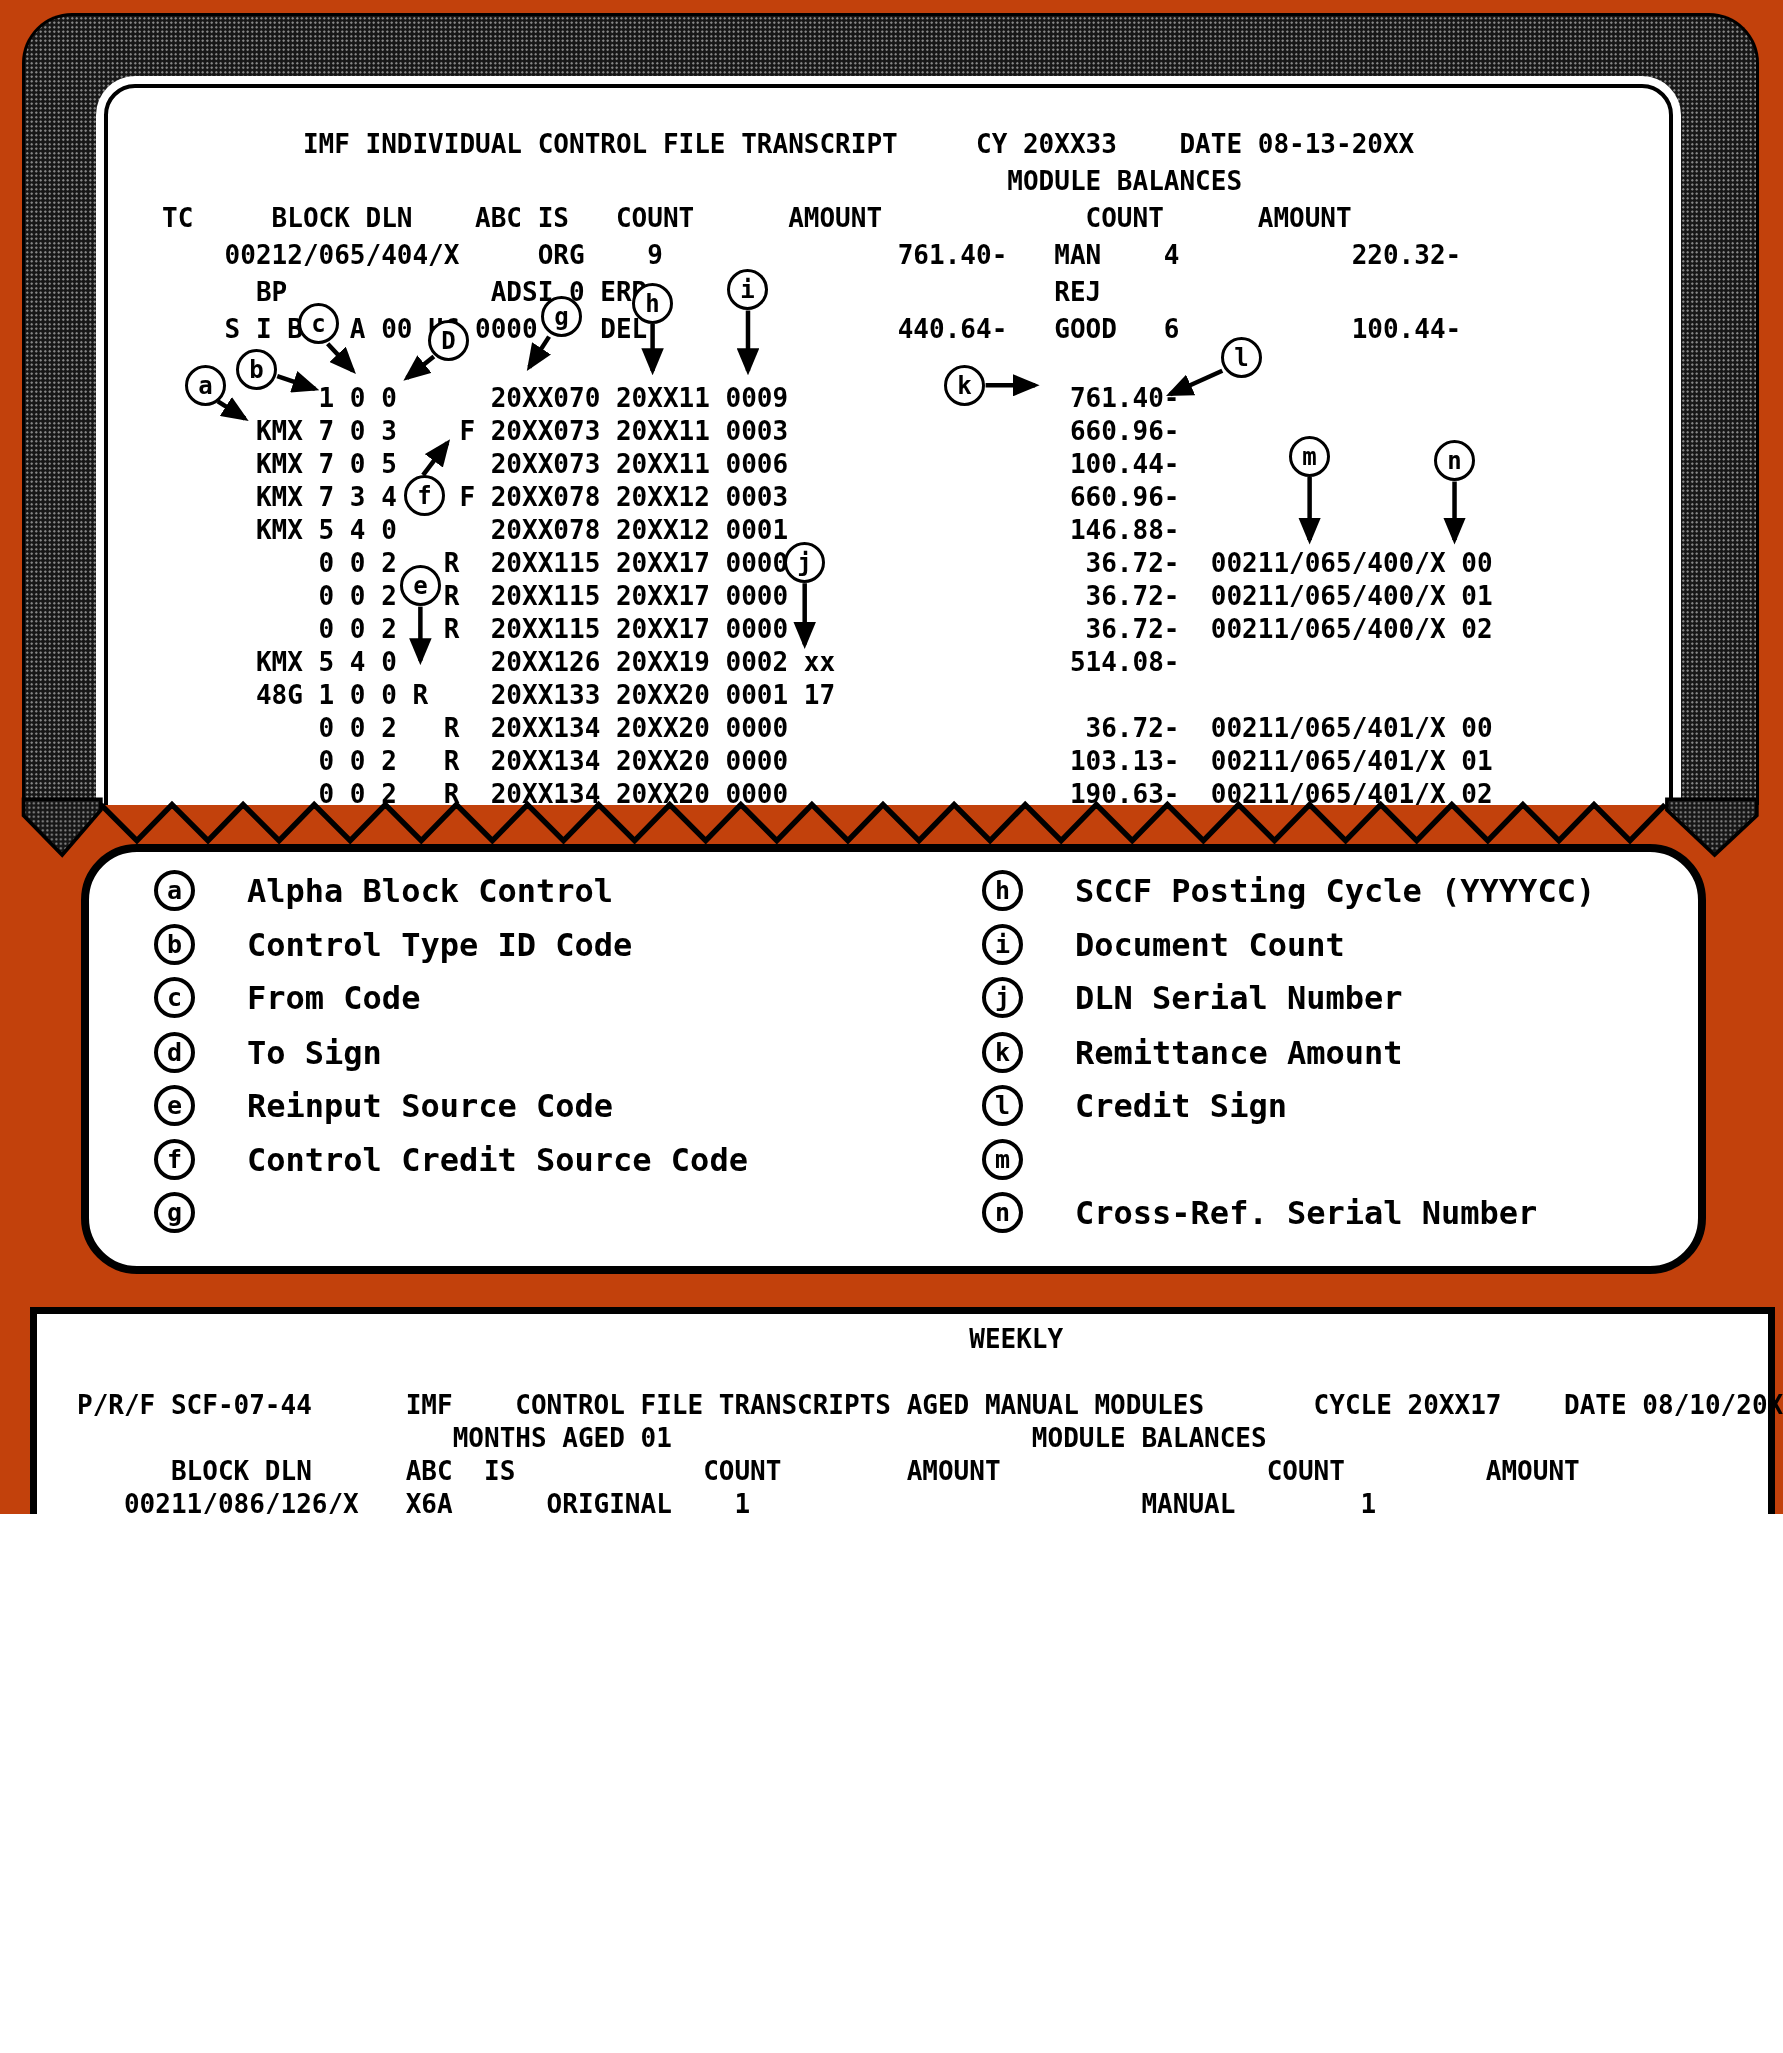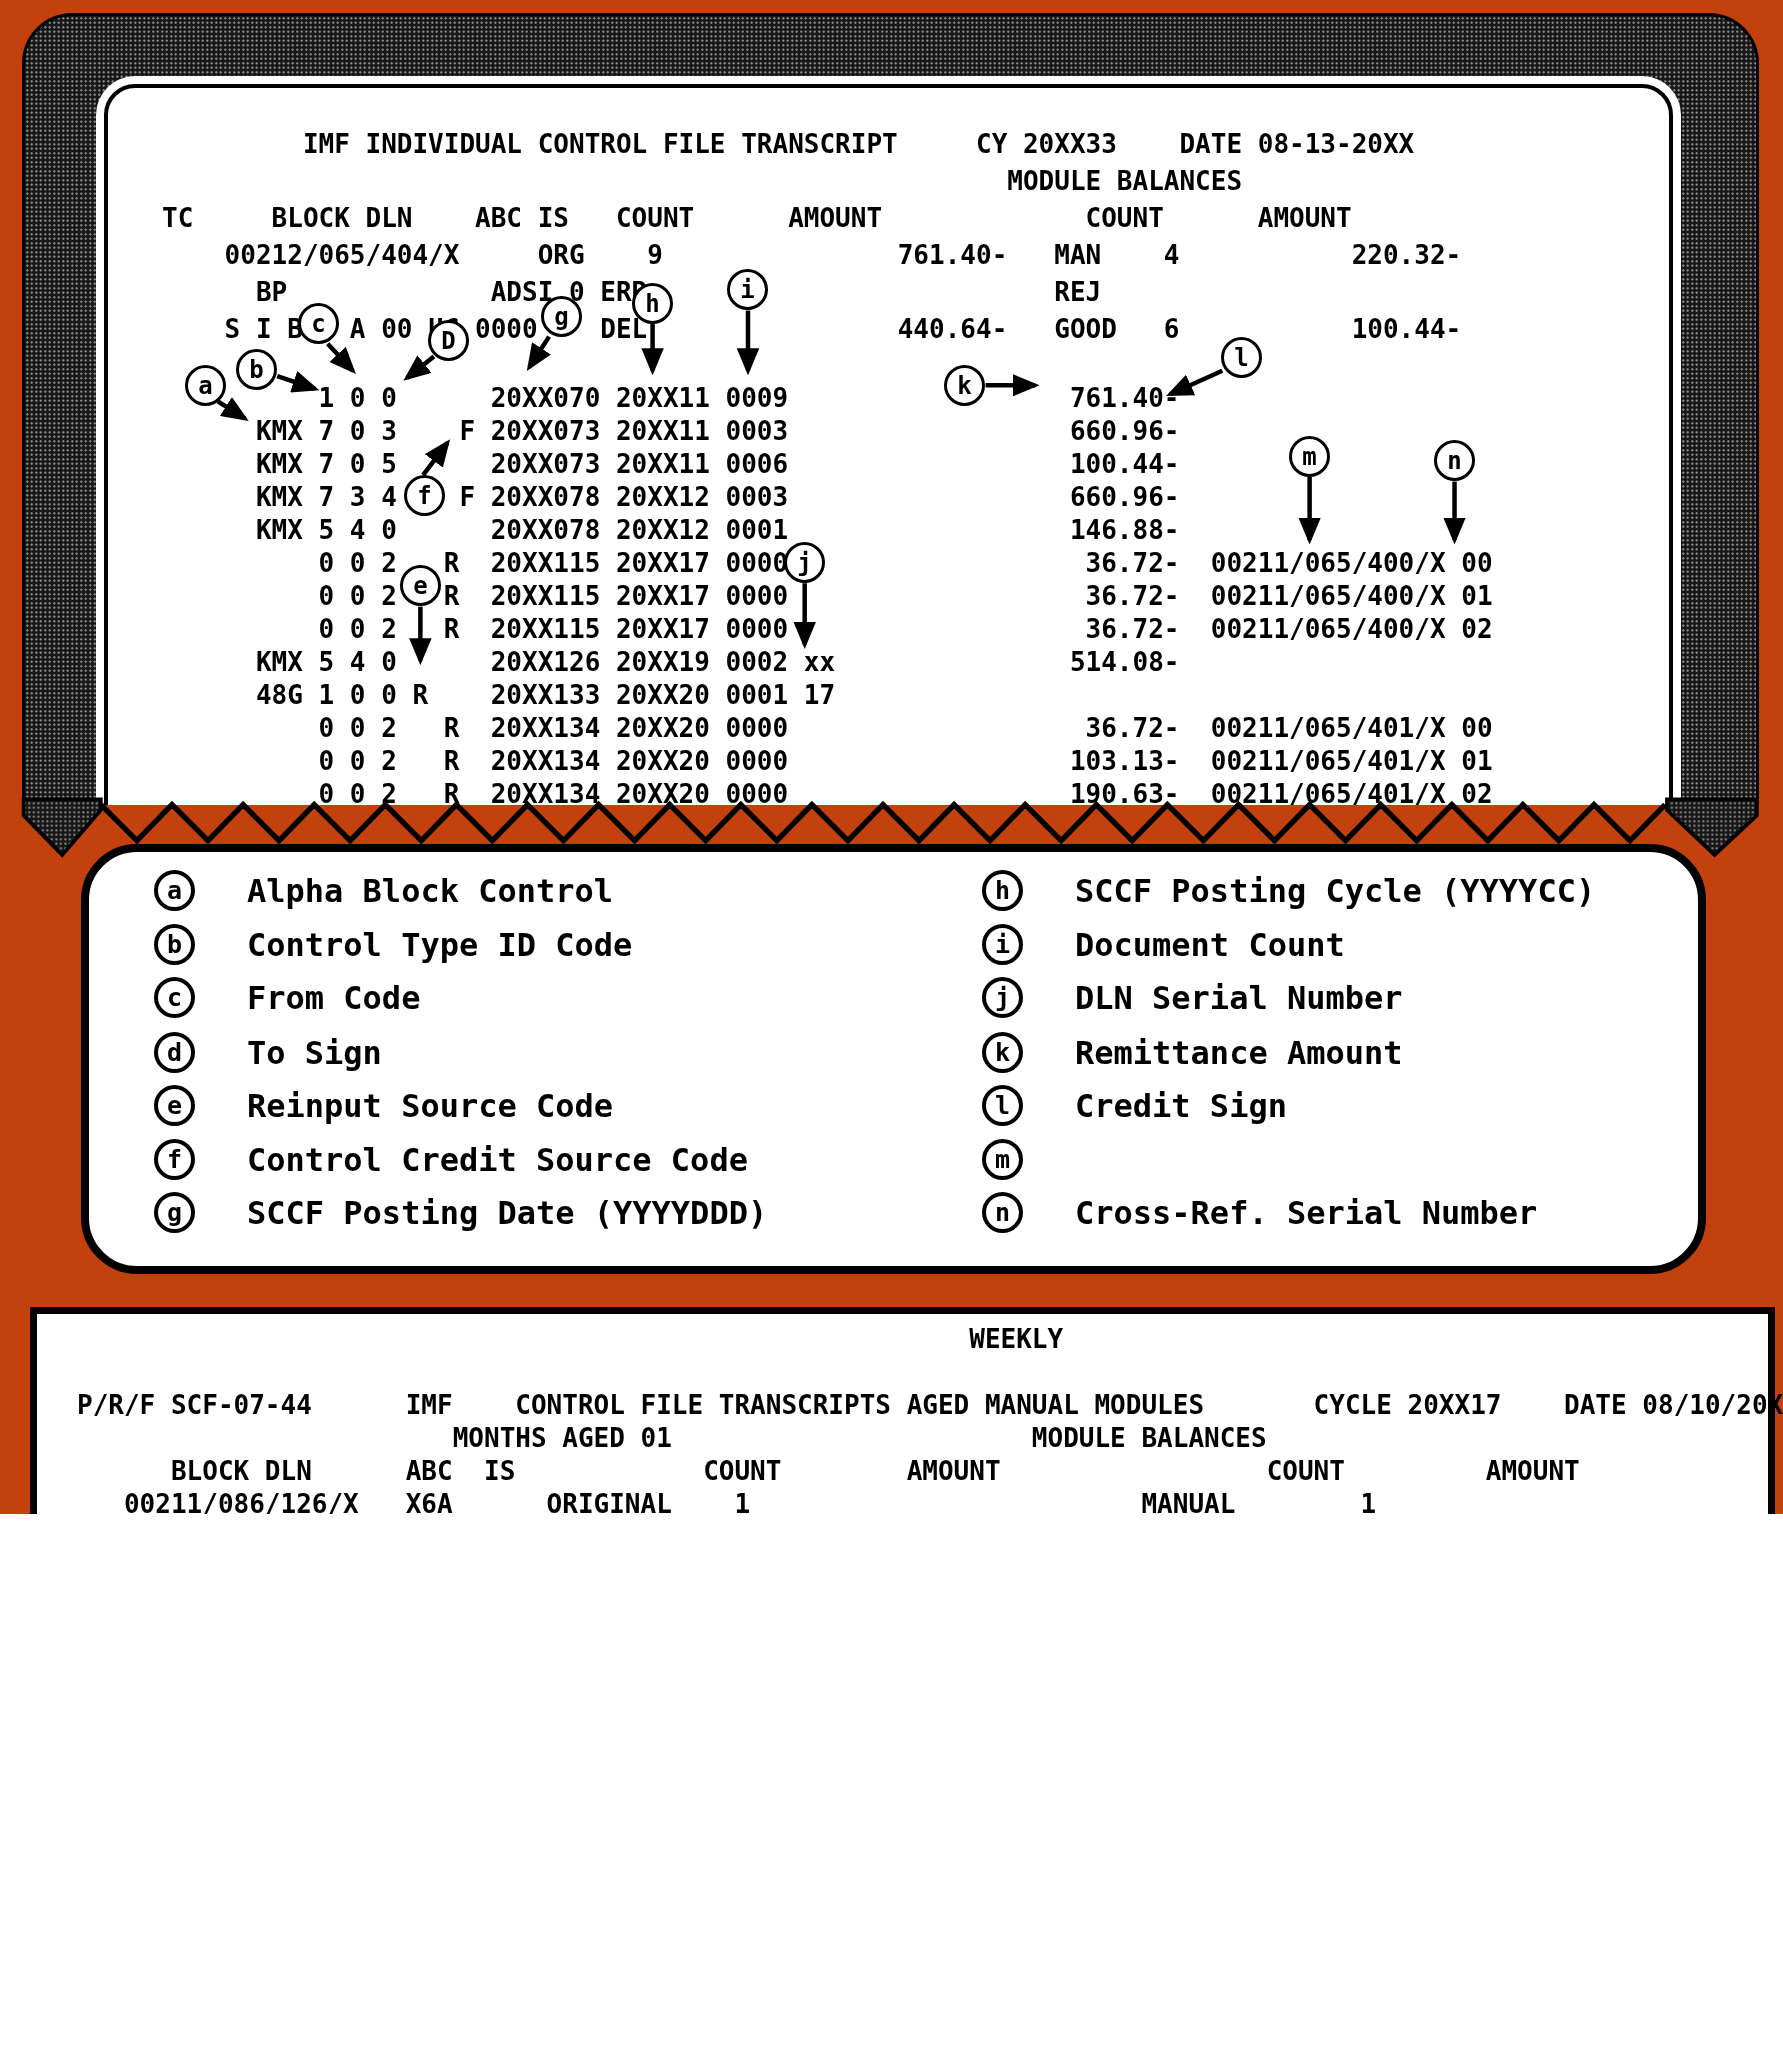--- a/index.html
+++ b/index.html
@@ -161,21 +161,20 @@
   <div class="leg-row" style="left:154px;top:1085px">
     <span class="leg-circle">e</span>
     <span class="leg-label">Reinput Source Code</span>
   </div>
   <div class="leg-row" style="left:154px;top:1139px">
     <span class="leg-circle">f</span>
     <span class="leg-label">Control Credit Source Code</span>
   </div>
   <div class="leg-row" style="left:154px;top:1192px">
     <span class="leg-circle">g</span>
-    <span class="leg-label">SCCF Posting Date (YYYYDDD)</span>
   </div>
 
   <div class="leg-row" style="left:982px;top:870px">
     <span class="leg-circle">h</span>
     <span class="leg-label">SCCF Posting Cycle (YYYYCC)</span>
   </div>
   <div class="leg-row" style="left:982px;top:924px">
     <span class="leg-circle">i</span>
     <span class="leg-label">Document Count</span>
   </div>

